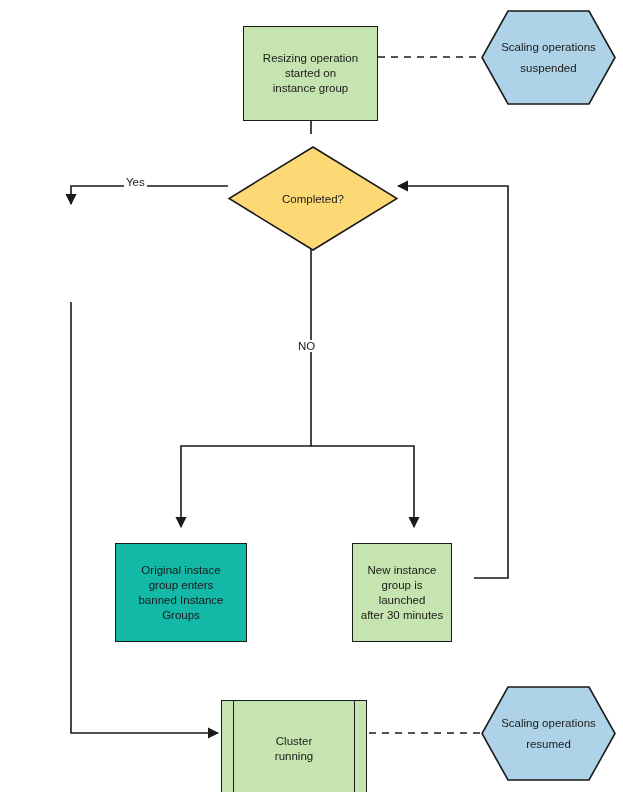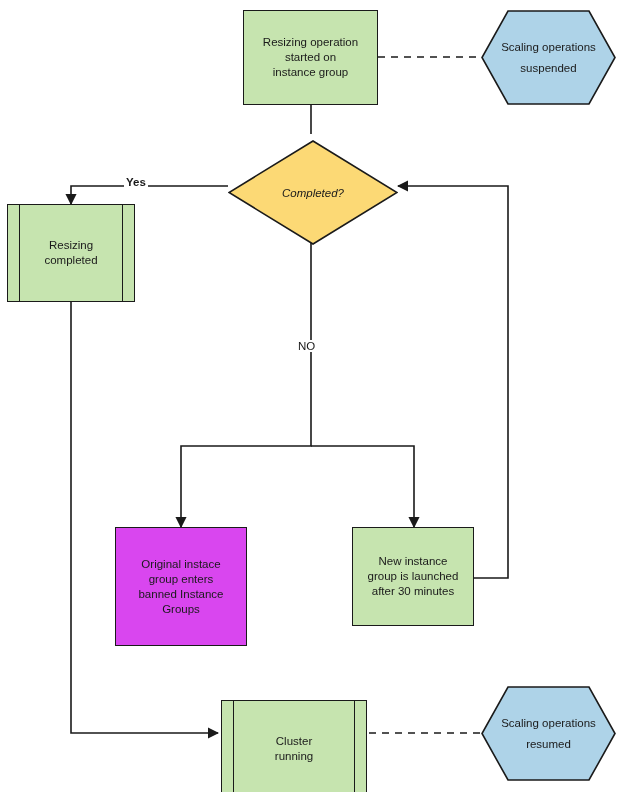--- a/index.html
+++ b/index.html
@@ -38,20 +38,21 @@
     z-index: 3;
   }
   .node .label {
     display: block;
     white-space: pre-line;
     padding: 0 4px;
   }
   
   .proc {
     border: 1.6px solid #1a1a1a;
+    margin-top: 16px;
   }
   
   .predef {
     border: 1.6px solid #1a1a1a;
     position: absolute;
   }
   .predef .bar {
     position: absolute;
     top: 0;
     bottom: 0;
@@ -140,59 +141,53 @@
   </div>
 
   <div class="hex-wrap" style="left:481px; top:10px; width:135px; height:95px;">
     <svg width="135" height="95" viewBox="0 0 135 95" xmlns="http://www.w3.org/2000/svg">
       <polygon points="27,1 108,1 134,47.5 108,94 27,94 1,47.5" fill="#aed3e8" stroke="#1a1a1a" stroke-width="1.6"></polygon>
     </svg>
     <span class="label">Scaling operations
 suspended</span>
   </div>
 
-  <div class="diamond-wrap" style="left:228px; top:140px; width:170px; height:105px;font-style:italic;">
+  <div class="diamond-wrap" style="left:228px; top:146px; width:170px; height:105px;">
     <svg width="170" height="105" viewBox="0 0 170 105" xmlns="http://www.w3.org/2000/svg">
       <polygon points="85,1 169,52.5 85,104 1,52.5" fill="#fcd975" stroke="#1a1a1a" stroke-width="1.6"></polygon>
     </svg>
     <span class="label">Completed?</span>
   </div>
 
-  <div class="node predef" style="left:7px; top:204px; width:128px; height:98px; background:#c6e4af;">
-    <span class="bar left"></span>
-    <span class="bar right"></span>
-    <span class="label">Resizing
-completed</span>
-  </div>
 
-  <div class="node proc" style="left:115px; top:527px; width:132px; height:119px; background:#d946ef;">
+  <div class="node proc" style="left:115px; top:527px; width:132px; height:99px; background:#14b8a6;">
     <span class="label">Original instace
 group enters
 banned Instance
 Groups</span>
   </div>
 
-  <div class="node proc" style="left:352px; top:527px; width:122px; height:99px; background:#c6e4af;">
+  <div class="node proc" style="left:352px; top:527px; width:100px; height:99px; background:#c6e4af;">
     <span class="label">New instance
 group is launched
 after 30 minutes</span>
   </div>
 
   <div class="node predef" style="left:221px; top:684px; width:146px; height:98px; background:#c6e4af;margin-top:16px;">
     <span class="bar left"></span>
     <span class="bar right"></span>
     <span class="label">Cluster
 running</span>
   </div>
 
   <div class="hex-wrap" style="left:481px; top:686px; width:135px; height:95px;">
     <svg width="135" height="95" viewBox="0 0 135 95" xmlns="http://www.w3.org/2000/svg">
       <polygon points="27,1 108,1 134,47.5 108,94 27,94 1,47.5" fill="#aed3e8" stroke="#1a1a1a" stroke-width="1.6"></polygon>
     </svg>
     <span class="label">Scaling operations
 resumed</span>
   </div>
 
-  <span class="edge-label" style="left:124px; top:176px;font-weight:bold;">Yes</span>
+  <span class="edge-label" style="left:124px; top:176px;">Yes</span>
 
   <span class="edge-label" style="left:296px; top:340px;">NO</span>
 
 </div>
 
 </body></html>

